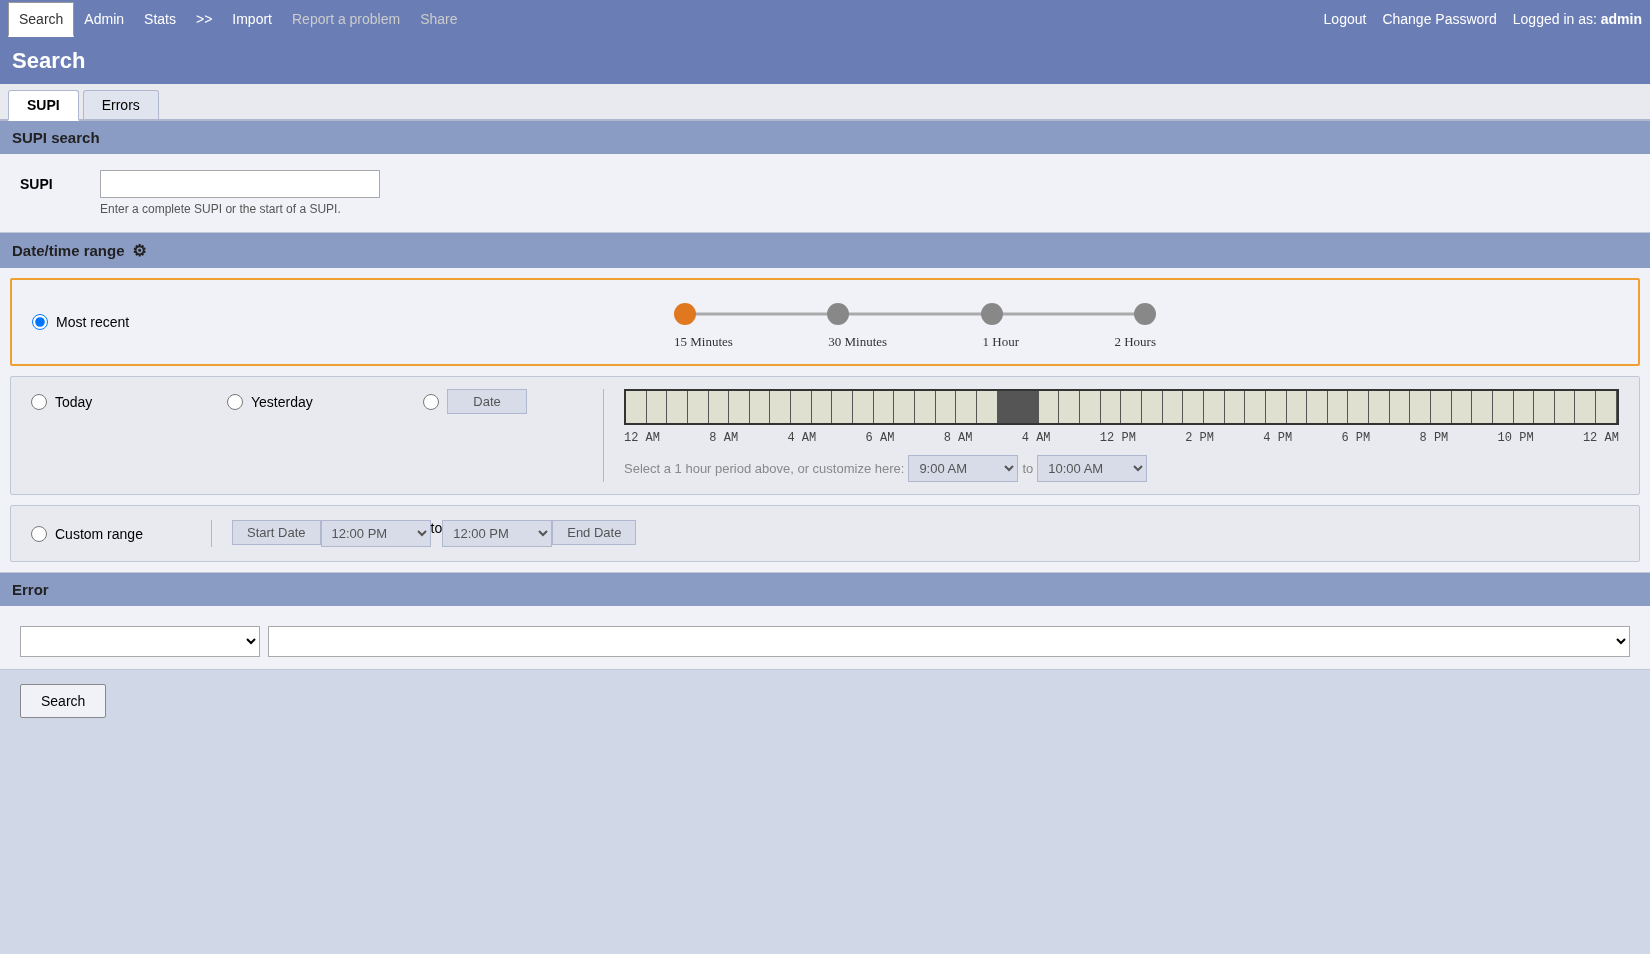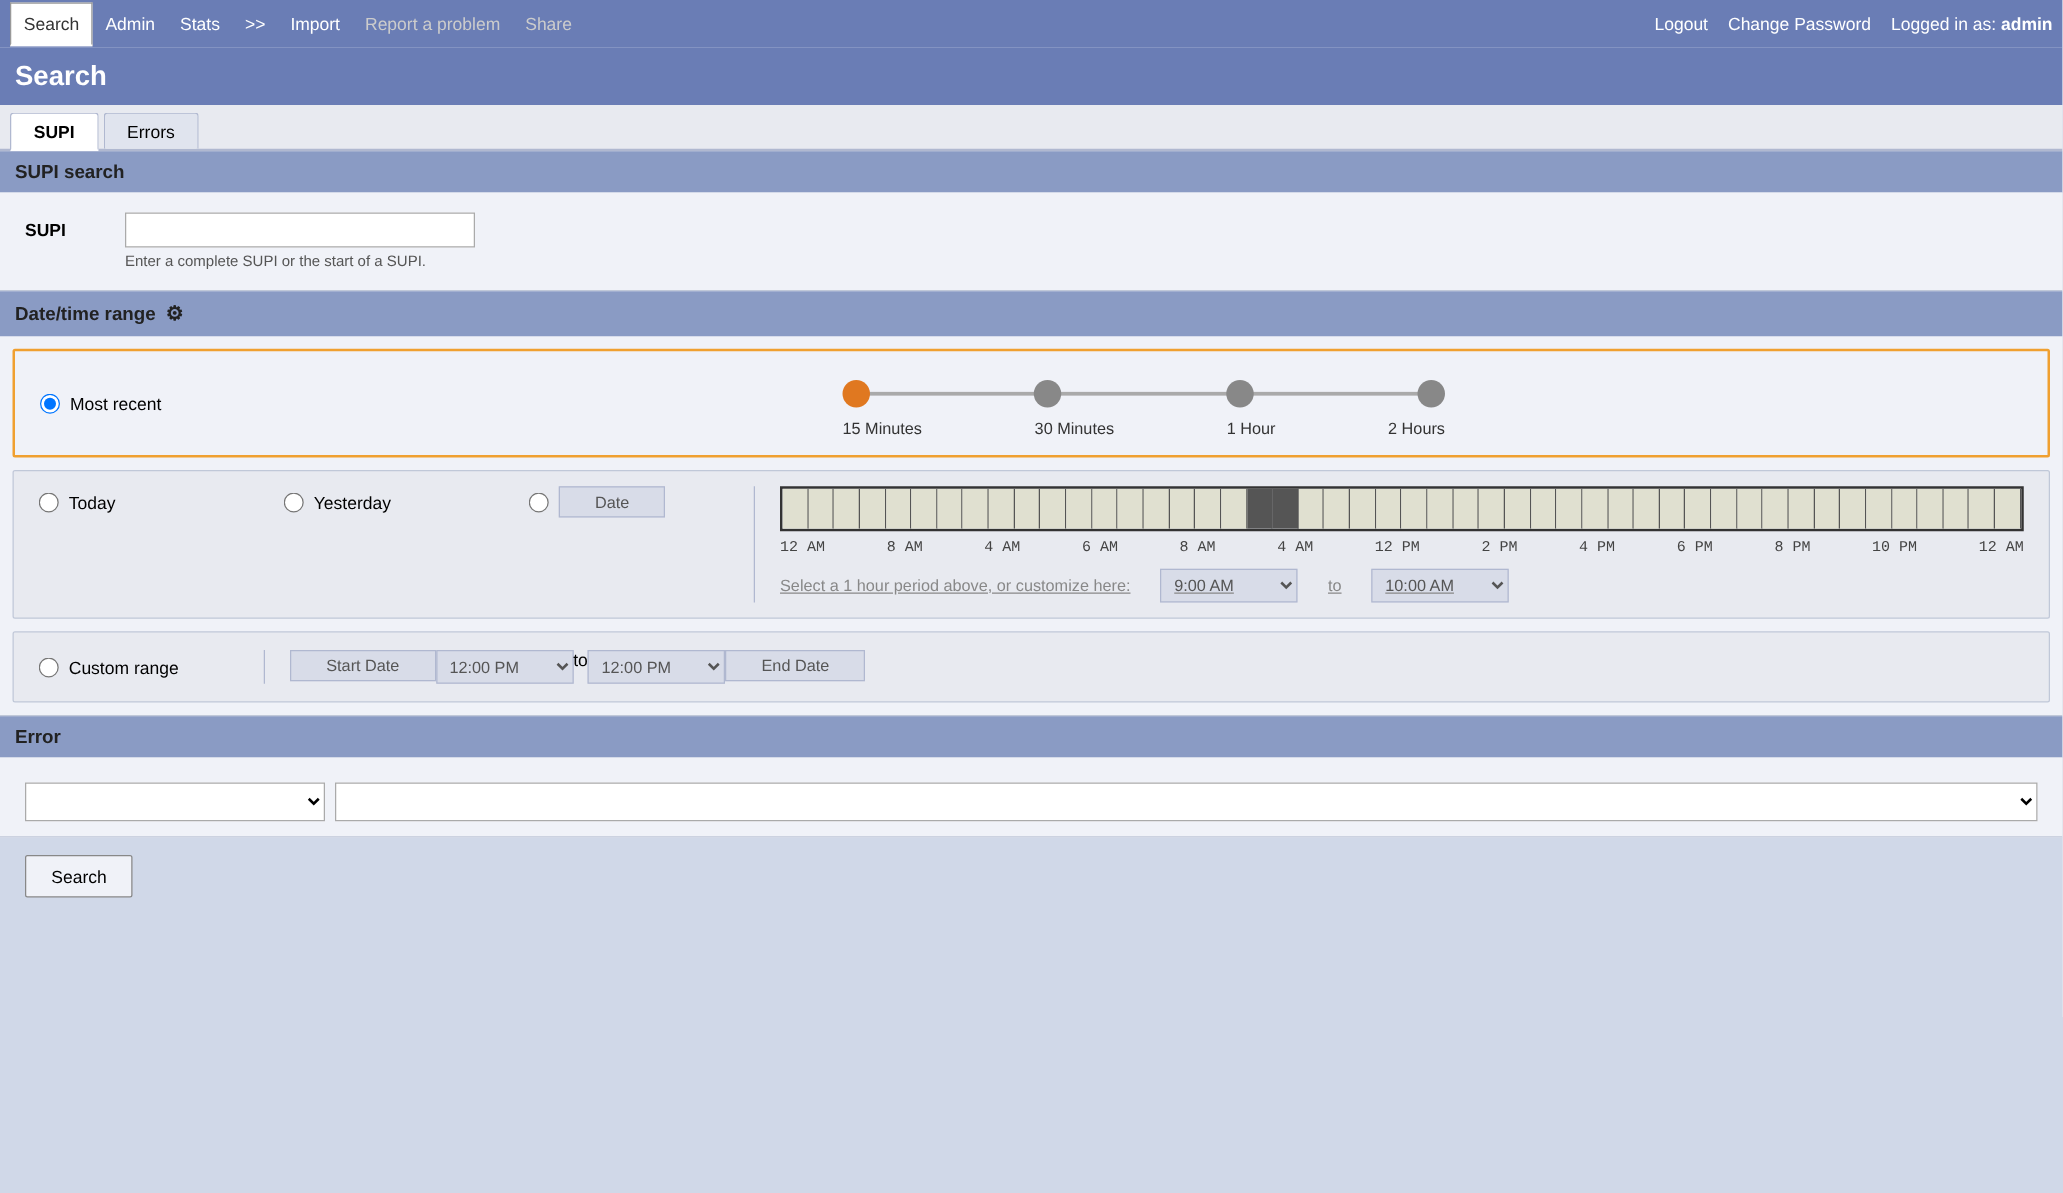--- a/index.html
+++ b/index.html
@@ -178,20 +178,21 @@
     }
     .slider-dot.active { background: #e07820; }
     .slider-dot.inactive { background: #888; }
     .slider-labels {
       display: flex;
       width: 500px;
       justify-content: space-between;
       padding: 0 9px;
       font-size: 13px;
       color: #333;
+      font-family: Liberation Serif, serif;
     }
 
     
     #date-options-row {
       display: flex;
       align-items: flex-start;
       margin: 0 10px 10px 10px;
       background: #e8eaf0;
       padding: 12px 20px;
       border: 1px solid #c0c8d8;
@@ -229,40 +230,39 @@
       justify-content: space-between;
       font-size: 12px;
       color: #444;
       margin-bottom: 10px;
       font-family: Liberation Mono, monospace;
     }
 
     .time-select-row {
       display: flex;
       align-items: center;
-      gap: 24px;
+      gap: 4px;
       font-size: 13px;
       color: #888;
-      text-decoration: underline;
     }
     .time-select {
       padding: 4px 6px;
       background: #d8dce8;
       border: 1px solid #b0b8d0;
       font-size: 13px;
       color: #555;
       cursor: pointer;
       min-width: 110px;
     }
 
     
     .date-btn {
       background: #d8dce8;
       border: 1px solid #b0b8d0;
-      padding: 4px 28px;
+      padding: 4px 14px;
       font-size: 13px;
       color: #555;
       cursor: pointer;
       min-width: 80px;
     }
 
     
     #custom-range-row {
       display: flex;
       align-items: center;

